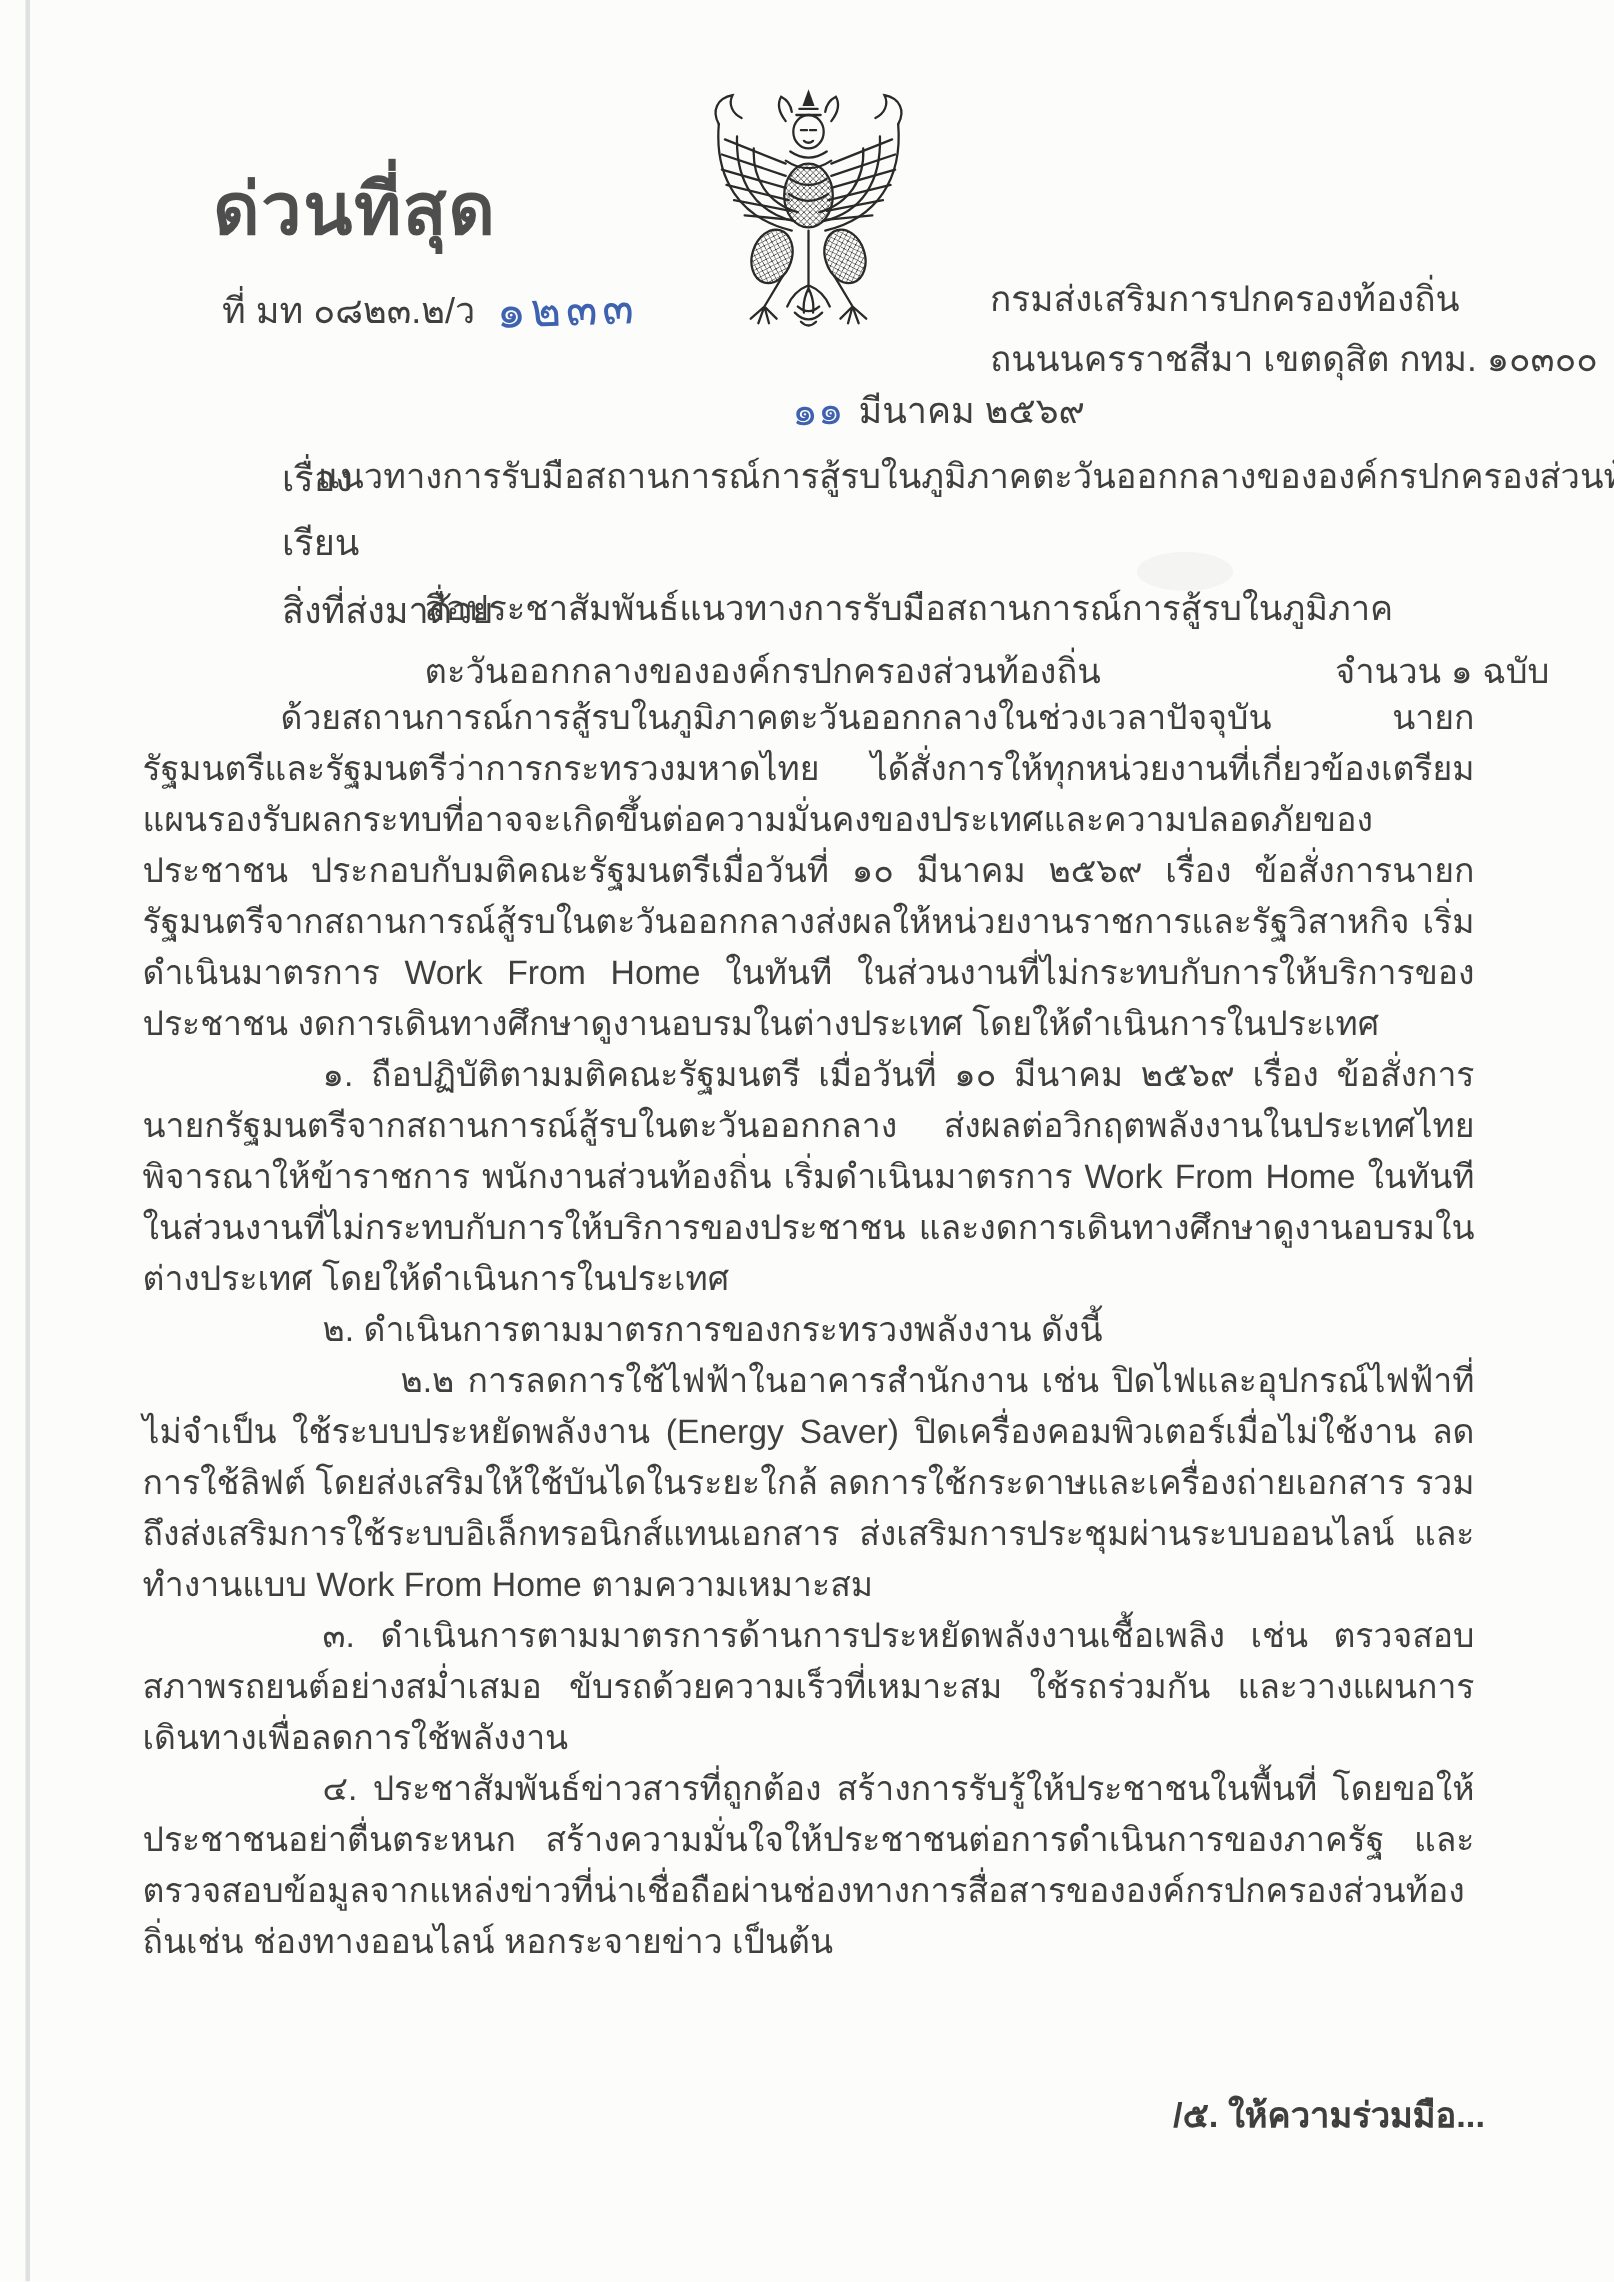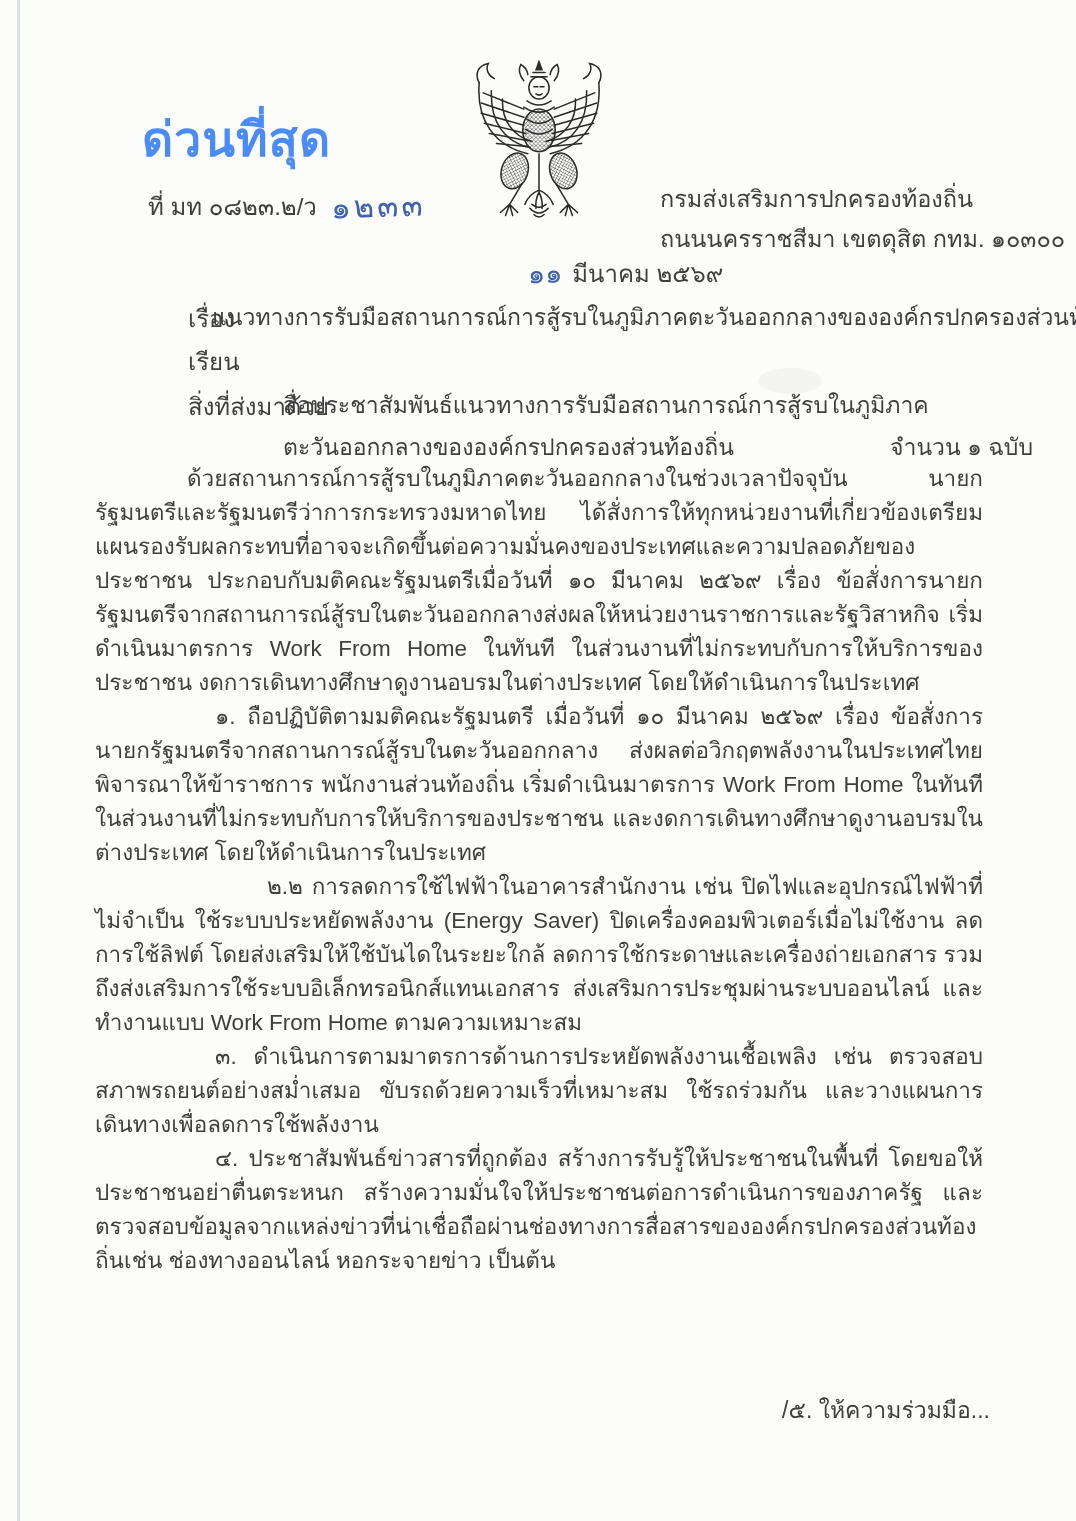--- a/index.html
+++ b/index.html
@@ -55,32 +55,32 @@
   .body-text{
     position:absolute;left:95px;top:462px;width:888px;
     font-size:22.5px;line-height:34px;
     text-align:justify;
   }
   .body-text p{margin:0;padding:0;}
   .ind-1{text-indent:92px;}
   .ind-2{text-indent:120px;}
   .ind-3{text-indent:172px;}
   .footer-note{
-    position:absolute;right:86px;top:1392px;font-size:23px;white-space:nowrap;
+    position:absolute;right:86px;top:1392px;font-size:23px;white-space:nowrap;font-weight:bold;
   }
 </style>
 </head>
 <body>
 
 <div class="page">
 
   <div class="edge-line"></div>
   <div class="scan-smudge"></div>
 
-  <div class="urgent-stamp" style="color:#3b82f6;">ด่วนที่สุด</div>
+  <div class="urgent-stamp" style="color:#404040;">ด่วนที่สุด</div>
 
   <div class="ref-line">
     <span>ที่ มท ๐๘๒๓.๒/ว</span><span class="hw ref-hw" style="color:#3f62b0;">๑๒๓๓</span>
   </div>
 
   <svg class="garuda" viewBox="0 0 150 165" fill="none" stroke="#2a2a2a" stroke-width="1.5" stroke-linecap="round">
     <defs>
       <pattern id="xh" width="4" height="4" patternUnits="userSpaceOnUse">
         <path d="M0,4 L4,0 M0,0 L4,4" stroke="#2a2a2a" stroke-width="0.5"></path>
       </pattern>
@@ -139,20 +139,21 @@
   <div class="lbl to-lbl">เรียน</div>
 
   <div class="lbl attach-lbl">สิ่งที่ส่งมาด้วย</div>
   <div class="val attach-l2">ตะวันออกกลางขององค์กรปกครองส่วนท้องถิ่น</div>
   <div class="val attach-l1">สื่อประชาสัมพันธ์แนวทางการรับมือสถานการณ์การสู้รบในภูมิภาค</div>
   <div class="val attach-count">จำนวน ๑ ฉบับ</div>
 
   <div class="body-text">
     <p class="ind-1">ด้วยสถานการณ์การสู้รบในภูมิภาคตะวันออกกลางในช่วงเวลาปัจจุบัน นายกรัฐมนตรีและรัฐมนตรีว่าการกระทรวงมหาดไทย ได้สั่งการให้ทุกหน่วยงานที่เกี่ยวข้องเตรียมแผนรองรับผลกระทบที่อาจจะเกิดขึ้นต่อความมั่นคงของประเทศและความปลอดภัยของประชาชน ประกอบกับมติคณะรัฐมนตรีเมื่อวันที่ ๑๐ มีนาคม ๒๕๖๙ เรื่อง ข้อสั่งการนายกรัฐมนตรีจากสถานการณ์สู้รบในตะวันออกกลางส่งผลให้หน่วยงานราชการและรัฐวิสาหกิจ เริ่มดำเนินมาตรการ Work From Home ในทันที ในส่วนงานที่ไม่กระทบกับการให้บริการของประชาชน งดการเดินทางศึกษาดูงานอบรมในต่างประเทศ โดยให้ดำเนินการในประเทศ</p>
     <p class="ind-2">๑. ถือปฏิบัติตามมติคณะรัฐมนตรี เมื่อวันที่ ๑๐ มีนาคม ๒๕๖๙ เรื่อง ข้อสั่งการนายกรัฐมนตรีจากสถานการณ์สู้รบในตะวันออกกลาง ส่งผลต่อวิกฤตพลังงานในประเทศไทย พิจารณาให้ข้าราชการ พนักงานส่วนท้องถิ่น เริ่มดำเนินมาตรการ Work From Home ในทันที ในส่วนงานที่ไม่กระทบกับการให้บริการของประชาชน และงดการเดินทางศึกษาดูงานอบรมในต่างประเทศ โดยให้ดำเนินการในประเทศ</p>
+    <p class="ind-2">๒. ดำเนินการตามมาตรการของกระทรวงพลังงาน ดังนี้</p>
     <p class="ind-3">๒.๒ การลดการใช้ไฟฟ้าในอาคารสำนักงาน เช่น ปิดไฟและอุปกรณ์ไฟฟ้าที่ไม่จำเป็น ใช้ระบบประหยัดพลังงาน (Energy Saver) ปิดเครื่องคอมพิวเตอร์เมื่อไม่ใช้งาน ลดการใช้ลิฟต์ โดยส่งเสริมให้ใช้บันไดในระยะใกล้ ลดการใช้กระดาษและเครื่องถ่ายเอกสาร รวมถึงส่งเสริมการใช้ระบบอิเล็กทรอนิกส์แทนเอกสาร ส่งเสริมการประชุมผ่านระบบออนไลน์ และทำงานแบบ Work From Home ตามความเหมาะสม</p>
     <p class="ind-2">๓. ดำเนินการตามมาตรการด้านการประหยัดพลังงานเชื้อเพลิง เช่น ตรวจสอบสภาพรถยนต์อย่างสม่ำเสมอ ขับรถด้วยความเร็วที่เหมาะสม ใช้รถร่วมกัน และวางแผนการเดินทางเพื่อลดการใช้พลังงาน</p>
     <p class="ind-2">๔. ประชาสัมพันธ์ข่าวสารที่ถูกต้อง สร้างการรับรู้ให้ประชาชนในพื้นที่ โดยขอให้ประชาชนอย่าตื่นตระหนก สร้างความมั่นใจให้ประชาชนต่อการดำเนินการของภาครัฐ และตรวจสอบข้อมูลจากแหล่งข่าวที่น่าเชื่อถือผ่านช่องทางการสื่อสารขององค์กรปกครองส่วนท้องถิ่นเช่น ช่องทางออนไลน์ หอกระจายข่าว เป็นต้น</p>
   </div>
 
   <div class="footer-note">/๕. ให้ความร่วมมือ...</div>
 
 </div>
 
 </body></html>

